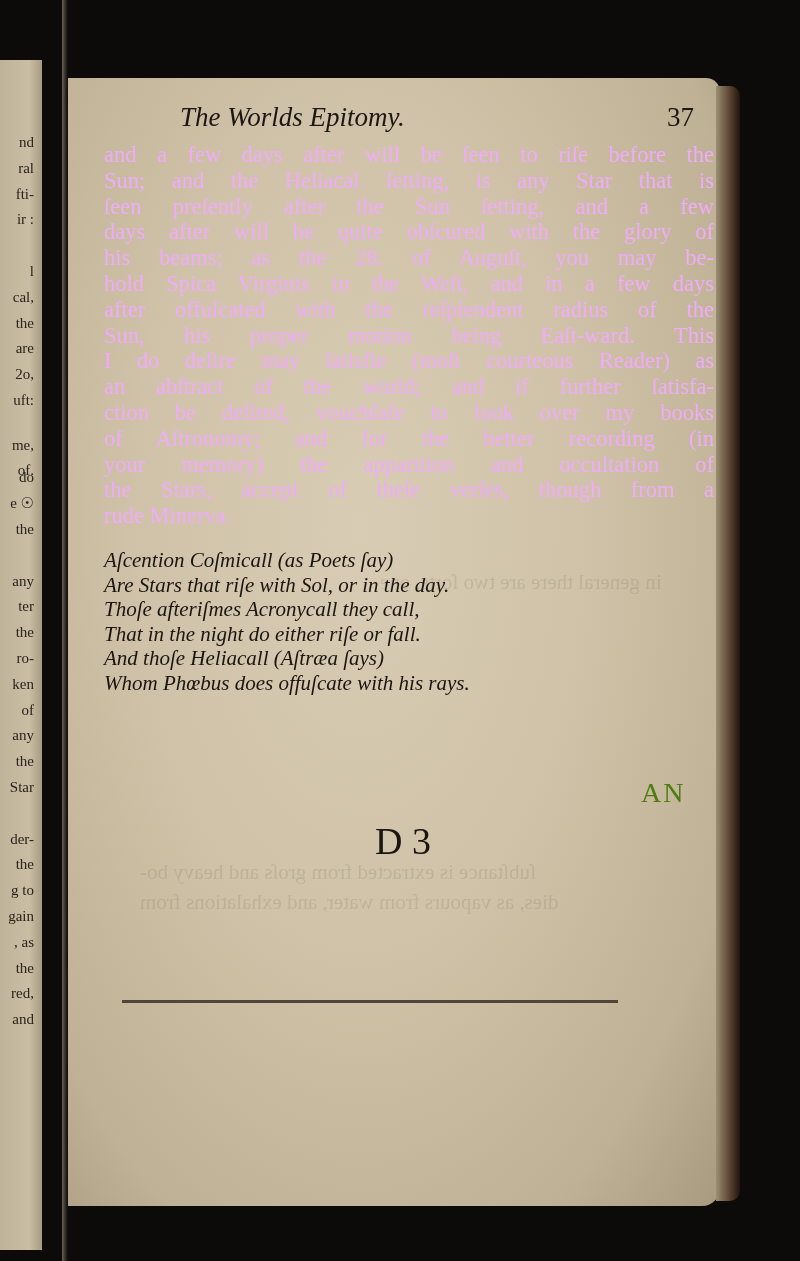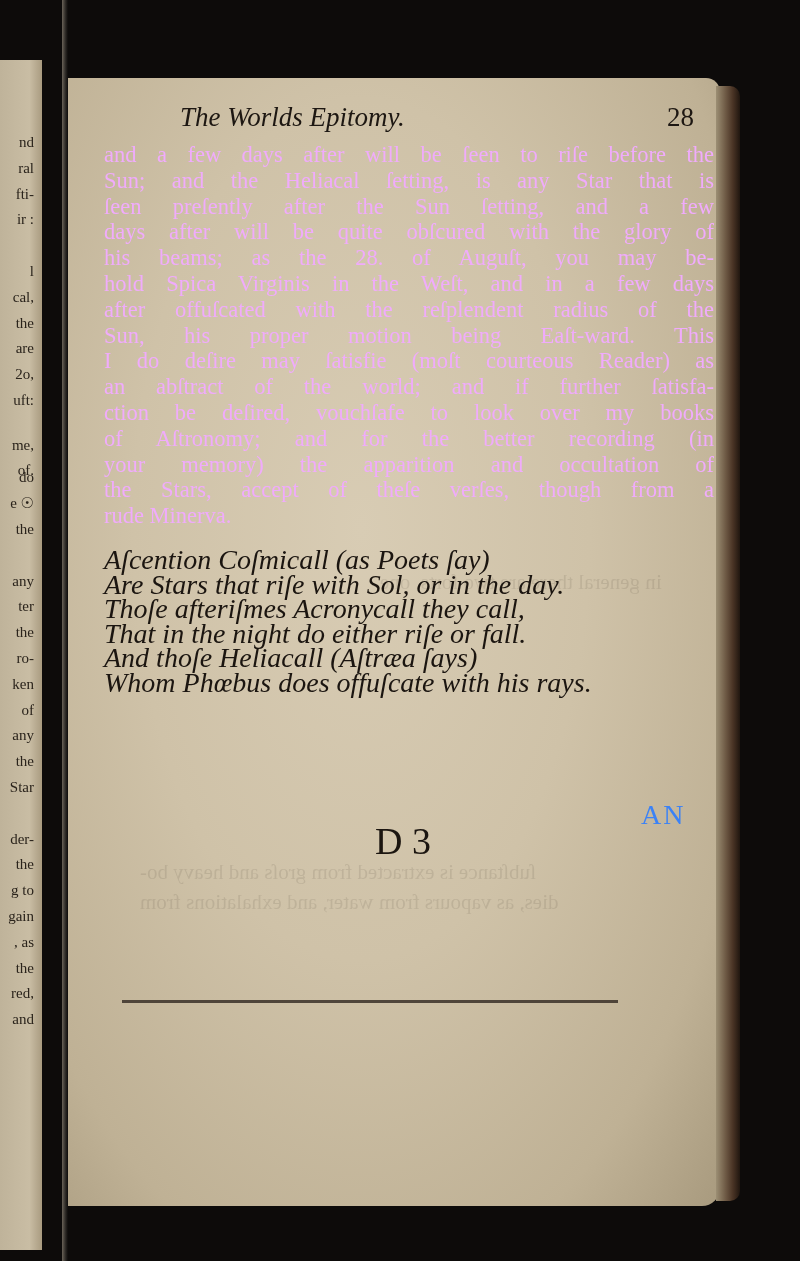--- a/index.html
+++ b/index.html
@@ -44,30 +44,30 @@
     .body-text {
       position: absolute; left: 104px; top: 142px; width: 610px;
       font-family: "Liberation Serif", serif; font-size: 22.5px; line-height: 25.8px;
       color: #f0abfc; text-align: justify;
     }
     .body-text .line { display: block; white-space: nowrap; text-align-last: justify; }
     .body-text .line.last { text-align-last: left; }
     .poem {
       position: absolute; left: 104px; top: 548px; width: 520px;
       font-family: "Liberation Serif", serif; font-style: italic;
-      font-size: 28px; line-height: 24.5px; color: #1b1510;
+      font-size: 21px; line-height: 24.5px; color: #1b1510;
     }
     .poem .line { display: block; white-space: nowrap; }
     .signature {
       position: absolute; top: 819px; left: 375px;
       font-family: Liberation Serif, serif; font-size: 38px; color: #1b1510;
     }
     .catchword {
-      position: absolute; top: 799px; left: 641px;
-      font-family: "Liberation Serif", serif; font-size: 28px; color: #3b82f6; letter-spacing: 2px;
+      position: absolute; top: 777px; left: 641px;
+      font-family: "Liberation Serif", serif; font-size: 28px; color: #4d7c0f; letter-spacing: 2px;
     }
     .rule {
       position: absolute; top: 1000px; left: 122px; width: 496px; height: 3px;
       background: #3a3028; opacity: 0.85;
     }
     .bleed {
       position: absolute; font-family: "Liberation Serif", serif; font-size: 21px;
       color: #2b2218; opacity: 0.10; transform: scaleX(-1); white-space: nowrap;
     }
   </style>
@@ -114,21 +114,21 @@
 <div class="left-gutter"></div>
 
 <div class="page"></div>
 <div class="page-edge"></div>
 
 <div class="bleed" style="top:570px;left:380px;">in general there are two ſorts, one</div>
 <div class="bleed" style="top:860px;left:140px;">ſubſtance is extracted from groſs and heavy bo-</div>
 <div class="bleed" style="top:890px;left:140px;">dies, as vapours from water, and exhalations from</div>
 
 <div class="header">The Worlds Epitomy.</div>
-<div class="page-num">28</div>
+<div class="page-num">37</div>
 
 <div class="body-text">
   <span class="line">and a few days after will be ſeen to riſe before the</span>
   <span class="line">Sun; and the Heliacal ſetting, is any Star that is</span>
   <span class="line">ſeen preſently after the Sun ſetting, and a few</span>
   <span class="line">days after will be quite obſcured with the glory of</span>
   <span class="line">his beams; as the 28. of Auguſt, you may be-</span>
   <span class="line">hold Spica Virginis in the Weſt, and in a few days</span>
   <span class="line">after offuſcated with the reſplendent radius of the</span>
   <span class="line">Sun, his proper motion being Eaſt-ward.  This</span>

